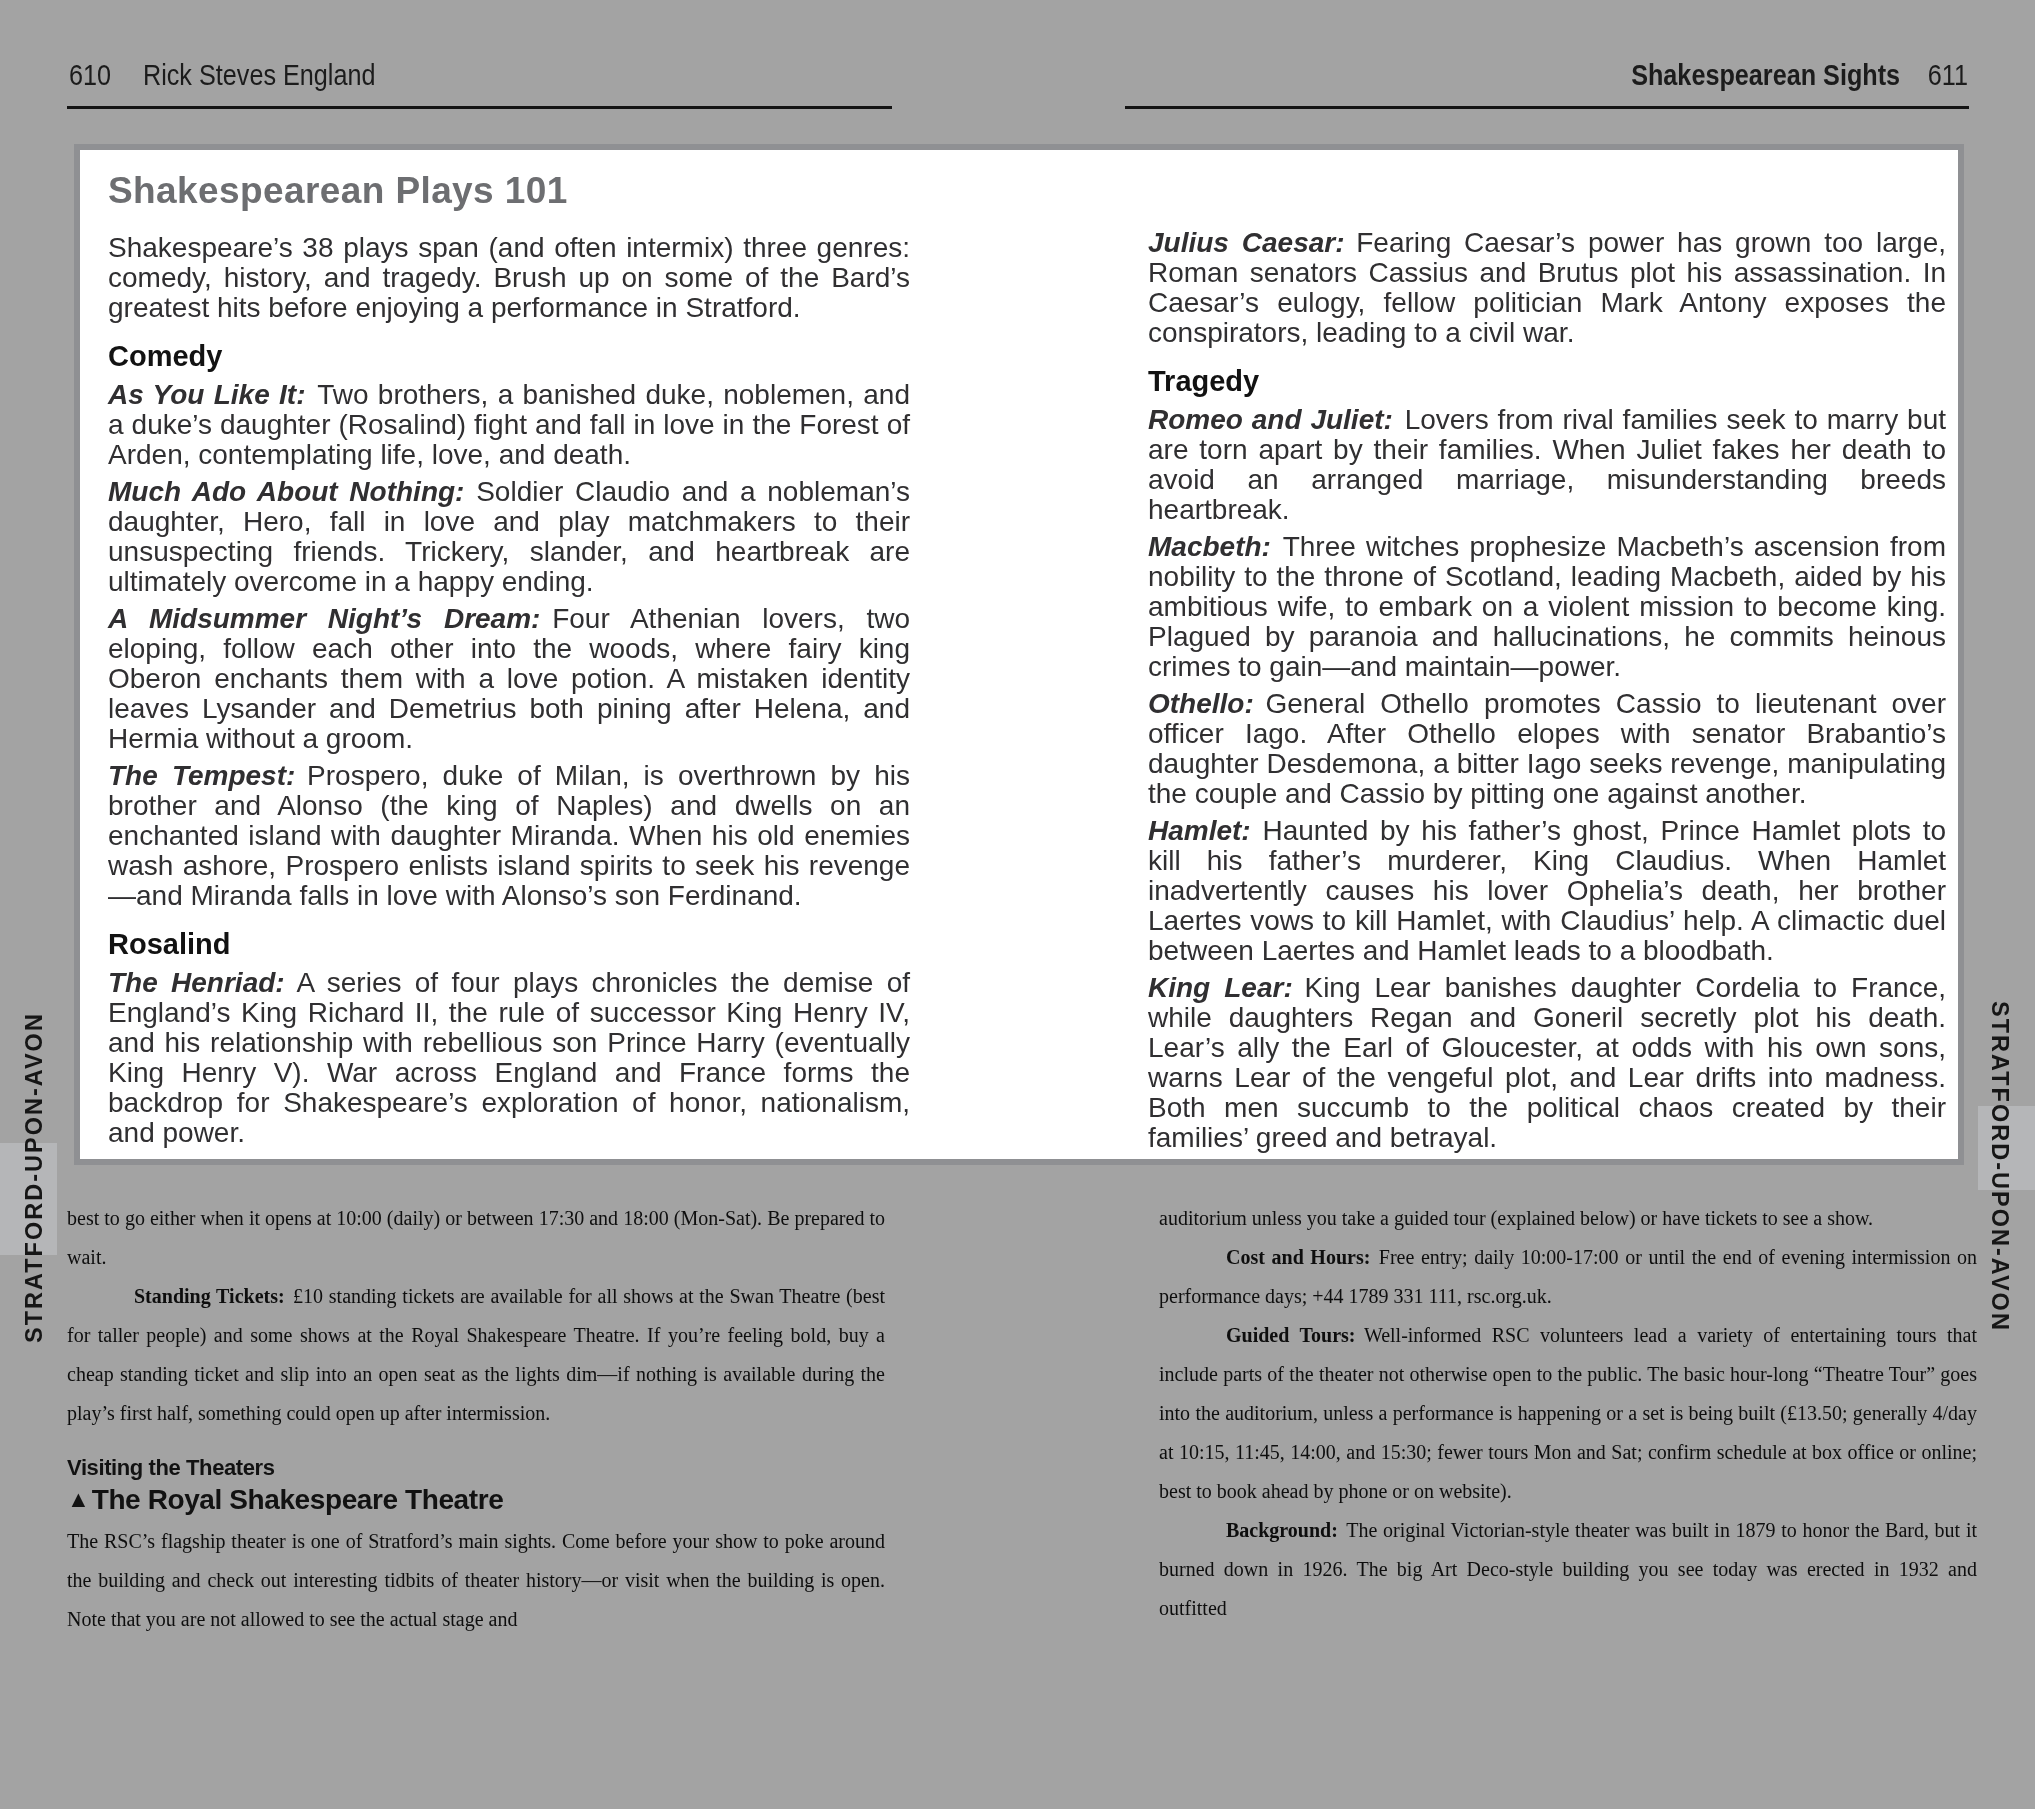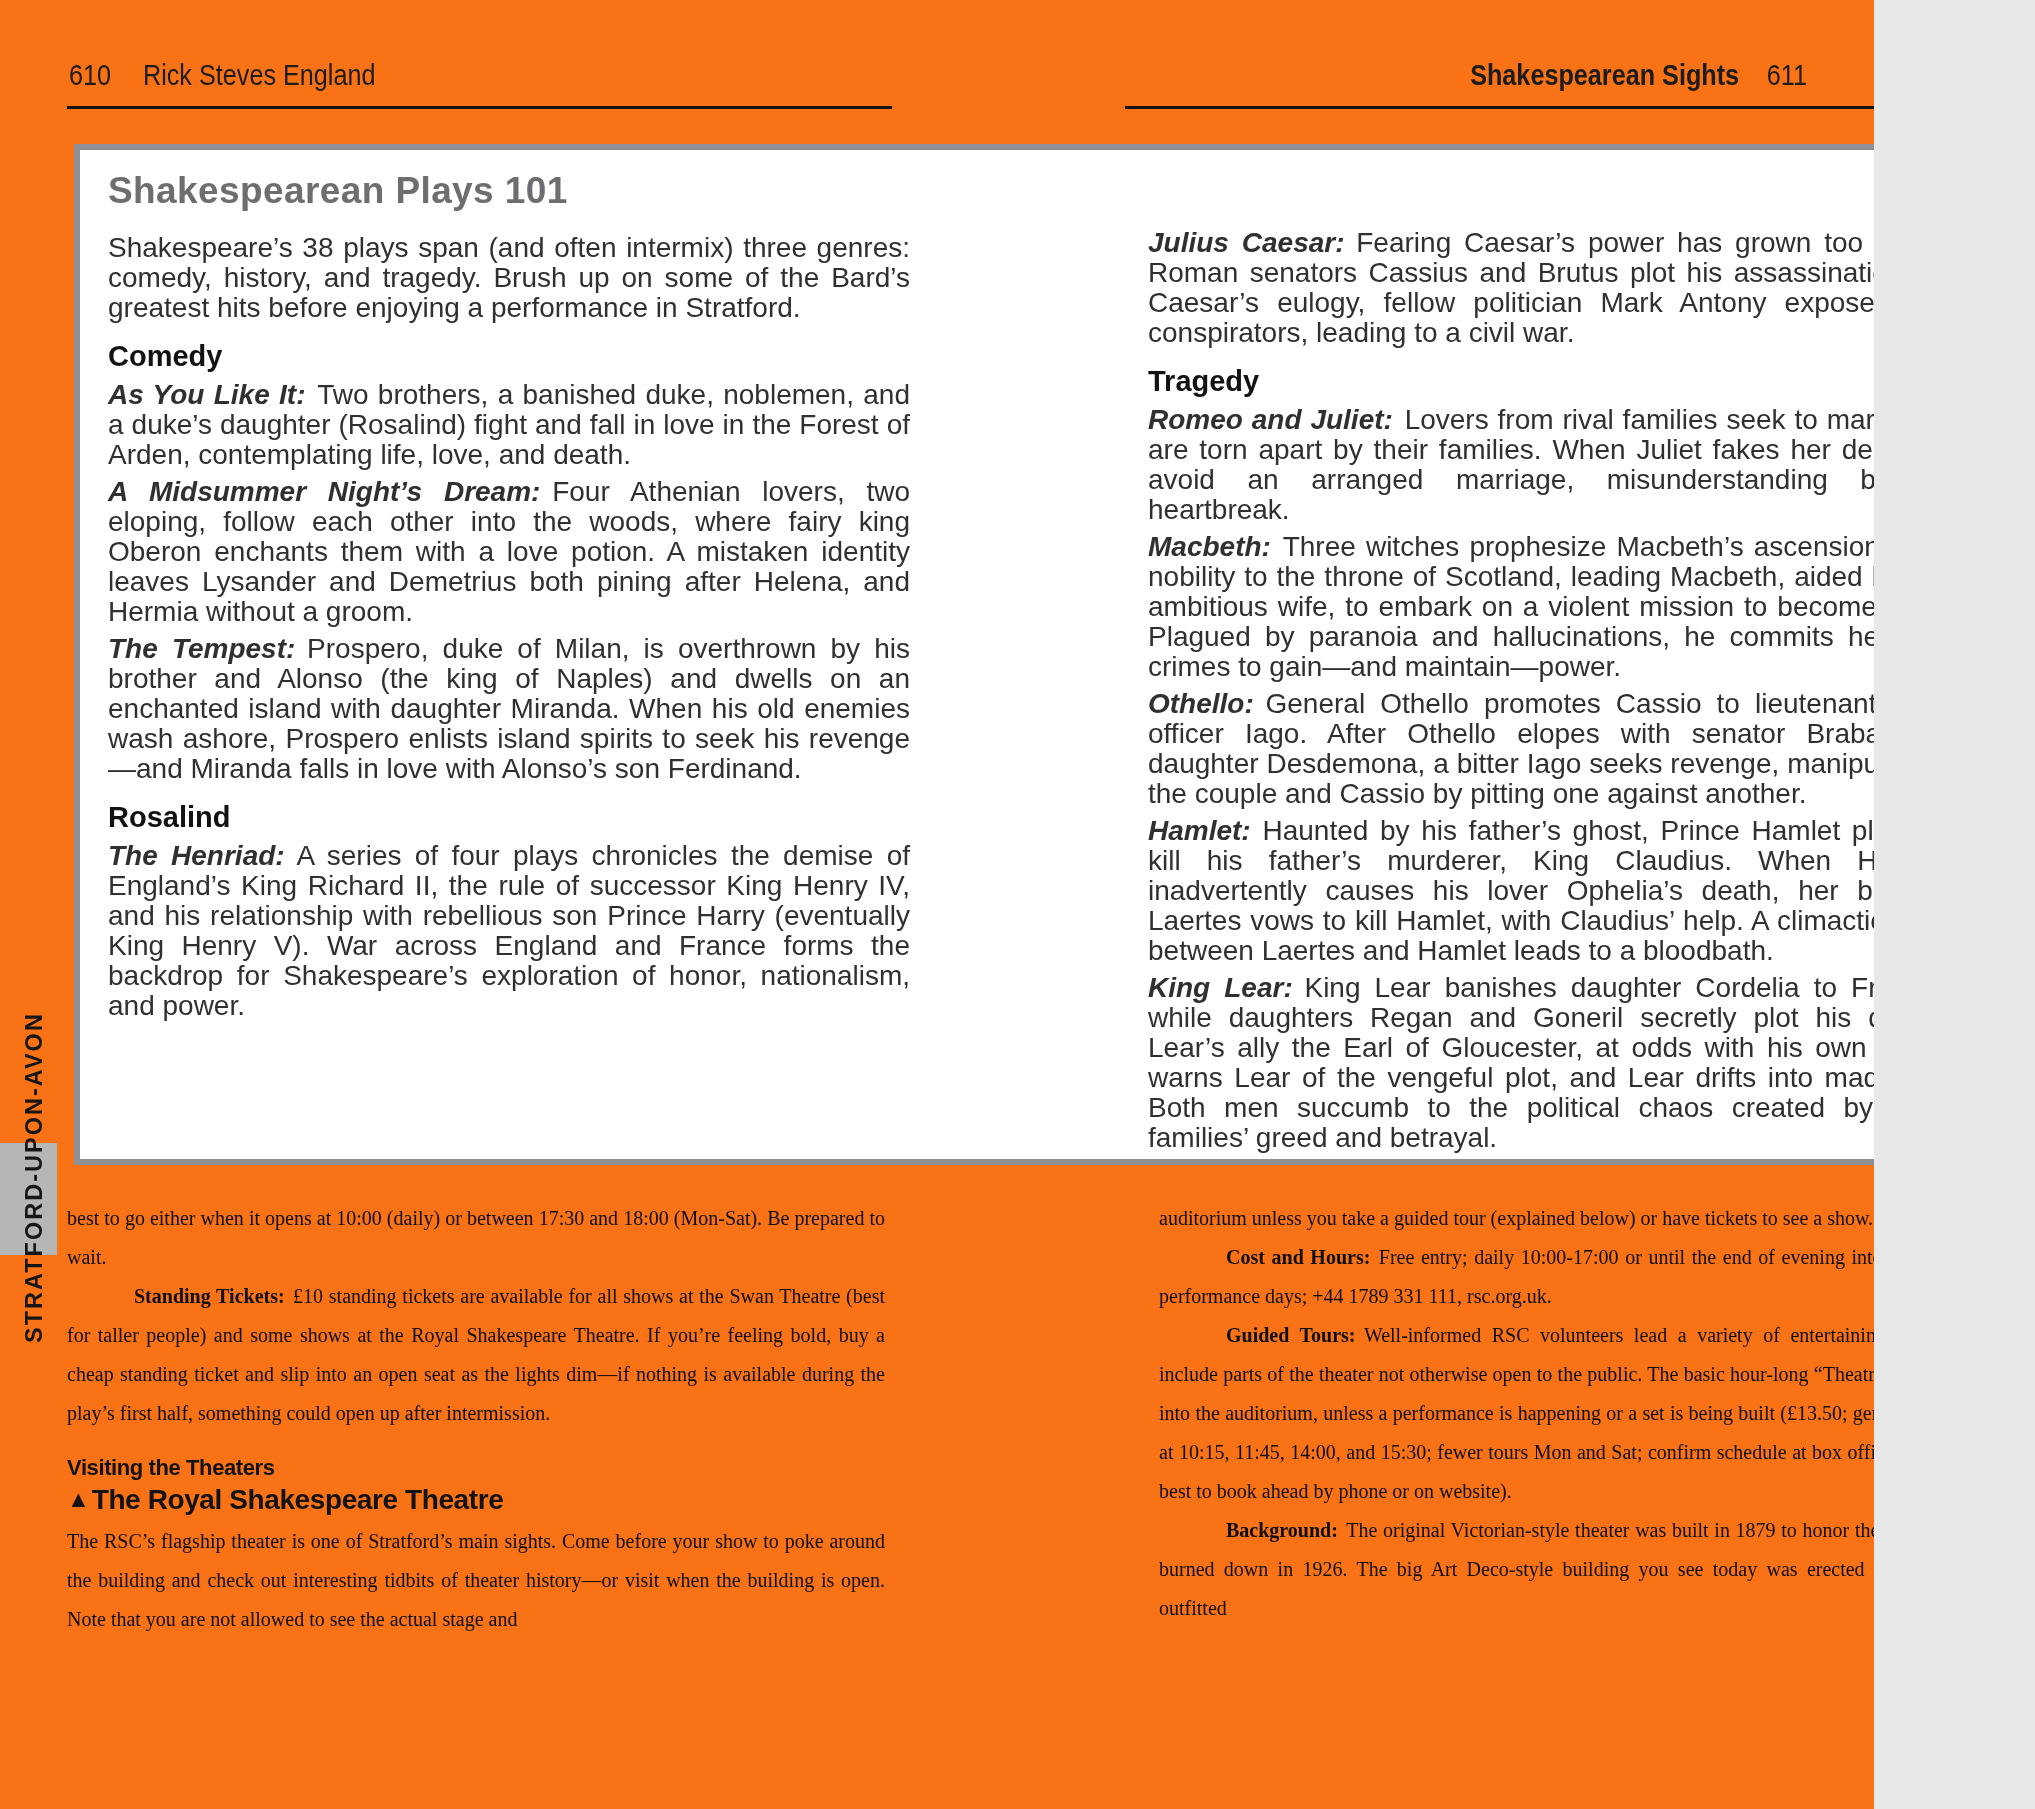--- a/index.html
+++ b/index.html
@@ -1,17 +1,17 @@
 <!DOCTYPE html>
 <html lang="en" style="font-size:12.5px"><head>
 <meta charset="utf-8">
 <style>
   html,body{margin:0;padding:0;background:#e8e8e8;}
   .page{
-    position:relative;width:1874px;height:1809px;background:#f97316;
+    position:relative;width:2035px;height:1809px;background:#a3a3a3;
     font-family:"Liberation Sans",sans-serif;overflow:hidden;
   }
   
   .hdr{position:absolute;top:58px;white-space:nowrap;font-size:30px;color:#1c1c1c;}
   .hdr-inner{display:inline-block;transform:scaleX(.84);}
   .hdr-left{left:69px;}
   .hdr-left .hdr-inner{transform-origin:left center;}
   .hdr-right{right:67px;text-align:right;}
   .hdr-right .hdr-inner{transform-origin:right center;}
   .hdr .gap-l{margin-left:38px;}
@@ -92,20 +92,23 @@
 
     <div class="boxcol boxcol-left">
       <div class="btitle">Shakespearean Plays 101</div>
       <p class="bp">Shakespeare’s 38 plays span (and often intermix) three genres: comedy, history, and tragedy. Brush up on some of the Bard’s greatest hits before enjoying a performance in Stratford.</p>
 
       <div class="bhead">Comedy</div>
       <p class="bp">
         <span class="lead">As You Like It:</span><span>Two brothers, a banished duke, noblemen, and a duke’s daughter (Rosalind) fight and fall in love in the Forest of Arden, contemplating life, love, and death.</span>
       </p>
       <p class="bp">
+        <span class="lead">Much Ado About Nothing:</span><span>Soldier Claudio and a nobleman’s daughter, Hero, fall in love and play matchmakers to their unsuspecting friends. Trickery, slander, and heartbreak are ultimately overcome in a happy ending.</span>
+      </p>
+      <p class="bp">
         <span class="lead">A Midsummer Night’s Dream:</span><span>Four Athenian lovers, two eloping, follow each other into the woods, where fairy king Oberon enchants them with a love potion. A mistaken identity leaves Lysander and Demetrius both pining after Helena, and Hermia without a groom.</span>
       </p>
       <p class="bp">
         <span class="lead">The Tempest:</span><span>Prospero, duke of Milan, is overthrown by his brother and Alonso (the king of Naples) and dwells on an enchanted island with daughter Miranda. When his old enemies wash ashore, Prospero enlists island spirits to seek his revenge—and Miranda falls in love with Alonso’s son Ferdinand.</span>
       </p>
 
       <div class="bhead">Rosalind</div>
       <p class="bp">
         <span class="lead">The Henriad:</span><span>A series of four plays chronicles the demise of England’s King Richard II, the rule of successor King Henry IV, and his relationship with rebellious son Prince Harry (eventually King Henry V). War across England and France forms the backdrop for Shakespeare’s exploration of honor, nationalism, and power.</span>
       </p>

